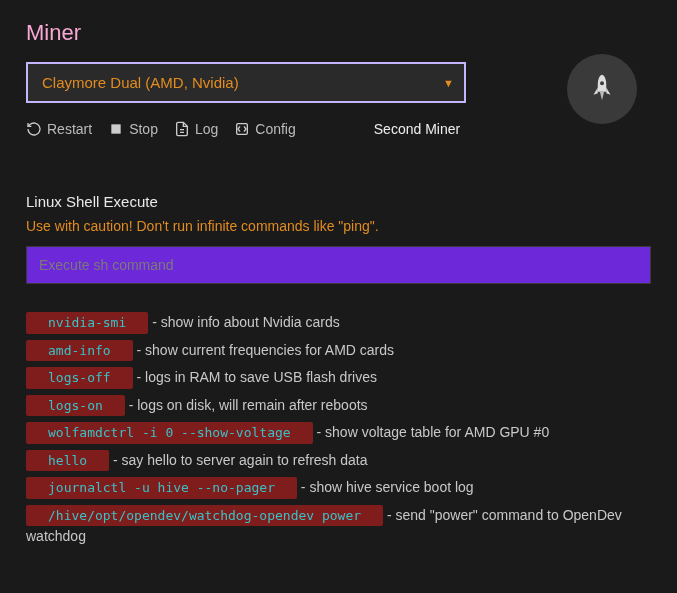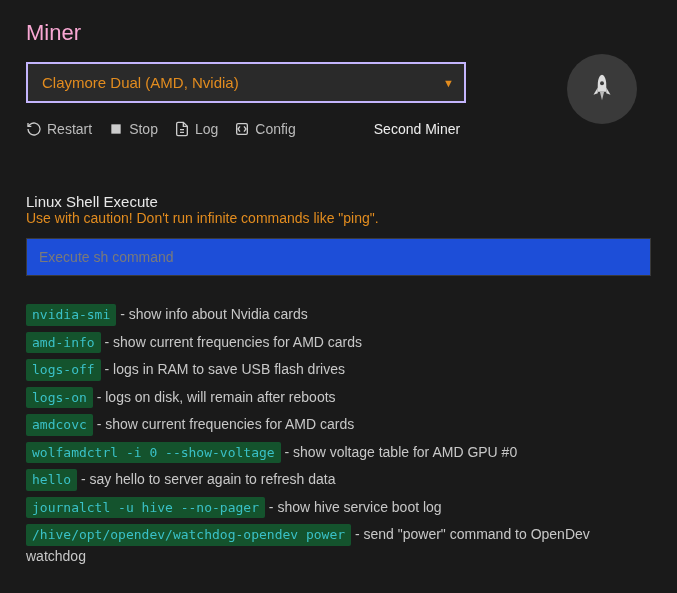--- a/index.html
+++ b/index.html
@@ -34,33 +34,33 @@
     position: absolute; right: 40px; top: 54px;
     width: 70px; height: 70px; border-radius: 50%;
     background: #3a3a3a; display: flex; align-items: center; justify-content: center;
   }
   .toolbar { margin-top: 18px; display: flex; align-items: flex-end; gap: 16px; }
   .tb-item { display: inline-flex; align-items: center; gap: 5px; color: #bbb; font-size: 14px; cursor: pointer; }
   .tb-item svg { width: 16px; height: 16px; }
   .tb-icon-stroke { stroke: #ccc; }
   .second-miner { margin-left: 62px; color: #eee; font-size: 14px; }
   .shell-block { margin-top: 56px; }
-  .shell-title { color: #e8e8e8; font-size: 15px; margin-bottom: 0; }
+  .shell-title { color: #e8e8e8; font-size: 15px; margin-bottom: 8px; }
   .shell-warning { color: #e28c1f; font-size: 14px; margin-bottom: 12px; }
   .shell-input {
-    width: 100%; background: #1d4ed8; border: 1px solid #3a3a3a;
+    width: 100%; background: #6d28d9; border: 1px solid #3a3a3a;
     color: #ccc; padding: 10px 12px; font-size: 14px; outline: none;
   }
   .shell-input::placeholder { color: #7a7a7a; }
   .cmd-list { margin-top: 28px; }
   .cmd-row { margin-bottom: 6px; font-size: 14px; line-height: 1.5; }
   .cmd-code {
-    display: inline-block; background: #14532d; color: #3ac1c7;
+    display: inline-block; background: #7f1d1d; color: #3ac1c7;
     font-family: "Consolas","Menlo",monospace; font-size: 13px;
-    padding: 1px 6px; border-radius: 2px;
+    padding: 1px 22px; border-radius: 2px;
   }
   .cmd-desc { color: #c8c8c8; text-align: right; }
 </style>
 </head>
 <body>
 
 <div class="content">
 
   <h2 class="page-title">Miner</h2>
 
@@ -119,20 +119,19 @@
     <div class="shell-title">Linux Shell Execute</div>
     <div class="shell-warning">Use with caution! Don't run infinite commands like "ping".</div>
     <input type="text" class="shell-input" placeholder="Execute sh command" style="">
   </div>
 
   <div class="cmd-list" id="cmd-list">
       <div class="cmd-row"><span class="cmd-code">nvidia-smi</span><span class="cmd-desc"> - show info about Nvidia cards</span></div>
       <div class="cmd-row"><span class="cmd-code">amd-info</span><span class="cmd-desc"> - show current frequencies for AMD cards</span></div>
       <div class="cmd-row"><span class="cmd-code">logs-off</span><span class="cmd-desc"> - logs in RAM to save USB flash drives</span></div>
       <div class="cmd-row"><span class="cmd-code">logs-on</span><span class="cmd-desc"> - logs on disk, will remain after reboots</span></div>
-      <div class="cmd-row"><span class="cmd-code">amdcovc</span><span class="cmd-desc"> - show current frequencies for AMD cards</span></div>
       <div class="cmd-row"><span class="cmd-code">wolfamdctrl -i 0 --show-voltage</span><span class="cmd-desc"> - show voltage table for AMD GPU #0</span></div>
       <div class="cmd-row"><span class="cmd-code">hello</span><span class="cmd-desc"> - say hello to server again to refresh data</span></div>
       <div class="cmd-row"><span class="cmd-code">journalctl -u hive --no-pager</span><span class="cmd-desc"> - show hive service boot log</span></div>
       <div class="cmd-row"><span class="cmd-code">/hive/opt/opendev/watchdog-opendev power</span><span class="cmd-desc"> - send "power" command to OpenDev watchdog</span></div>
     </div>
 
 </div>
 
 </body></html>

